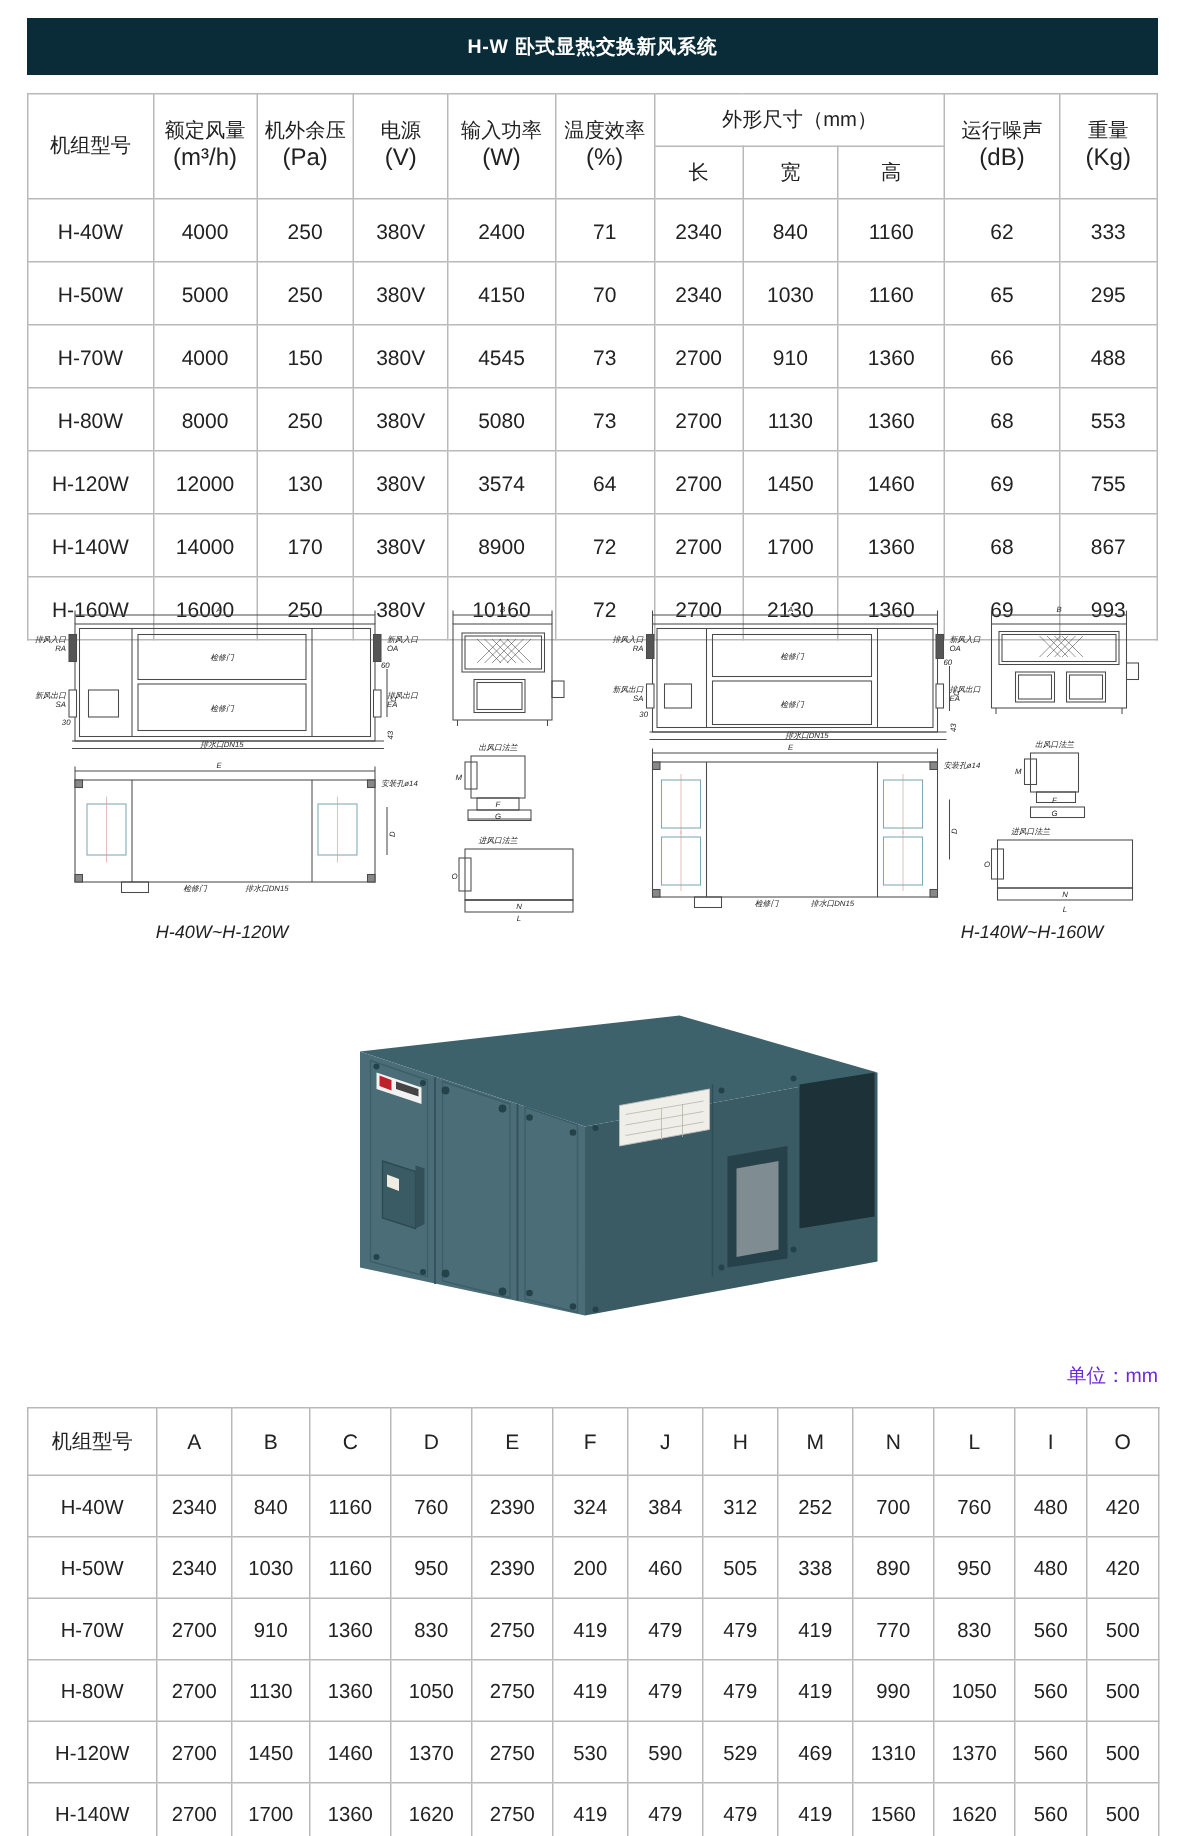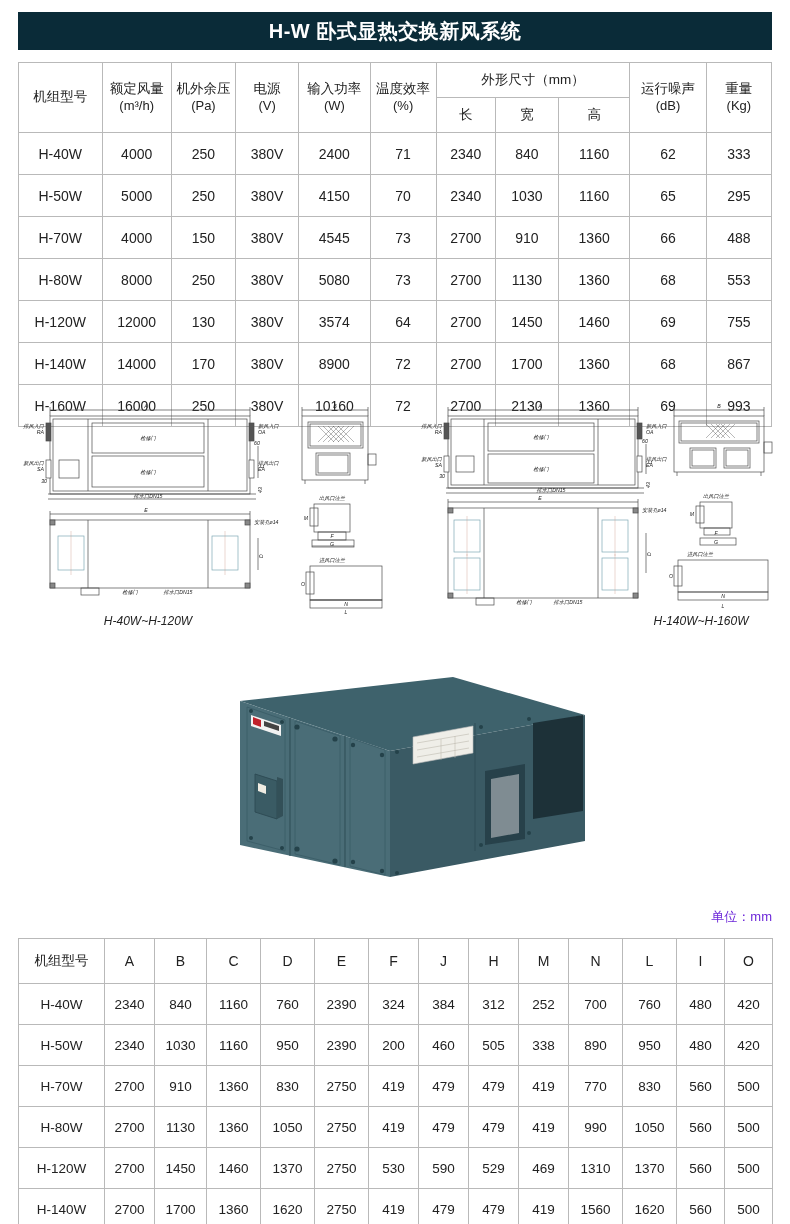--- a/index.html
+++ b/index.html
@@ -11,42 +11,42 @@
     overflow:hidden;
     position:relative;
   }
   
   .banner{
     position:absolute;left:18px;top:12px;width:754px;height:38px;
     background:#0a2b38;
     display:flex;align-items:center;justify-content:center;
   }
   .banner-title{
-    color:#ffffff;font-size:20px;font-weight:bold;letter-spacing:.5px;
+    color:#ffffff;font-size:13px;font-weight:bold;letter-spacing:.5px;
   }
   
   .spec-table{
     position:absolute;left:18px;width:754px;
     border-collapse:collapse;
     table-layout:fixed;
   }
   .spec-table td,.spec-table th{
     border:1px solid #b9b9b9;
     text-align:center;
     vertical-align:middle;
     font-weight:normal;
     color:#222;
     padding:0;
   }
   
   #table1{top:62px;}
   #table1 th{height:34px;font-size:13.5px;line-height:1.25;}
   #table1 td{height:41px;font-size:14px;}
   #table1 .th-tall{height:68px;}
-  .sub{display:block;font-size:13px;line-height:1.25;}
+  .sub{display:block;font-size:16px;line-height:1.25;}
   
   #table2{top:938px;}
   #table2 th{height:44px;font-size:14px;}
   #table2 td{height:40px;font-size:13.5px;}
   #table2 th:first-child{font-size:13.5px;}
   .unit-note{
     position:absolute;right:18px;top:908px;
     font-size:13px;color:#6d28d9;
   }
   
@@ -343,21 +343,21 @@
         <text x="290" y="122" text-anchor="end">M</text>
         <text x="314" y="164" text-anchor="middle">进风口法兰</text>
         <text x="328" y="208" text-anchor="middle">N</text>
         <text x="328" y="216" text-anchor="middle">L</text>
         <text x="287" y="188" text-anchor="end">O</text>
       </g>
     </svg>
     <div class="dwg-caption" style="left:40px;top:216px;width:180px;">H-40W~H-120W</div>
   </div>
 
-  <div class="dwg-block" style="left:398px;width:369px;">
+  <div class="dwg-block" style="left:385px;width:369px;">
     <svg class="dwg-svg" width="369" height="225" viewBox="0 0 369 225">
       <g fill="none" stroke="#4a4a4a" stroke-width="0.7">
         <rect x="32" y="18" width="190" height="72"></rect>
         <rect x="35" y="21" width="184" height="66"></rect>
         <line x1="68" y1="21" x2="68" y2="87"></line>
         <line x1="182" y1="21" x2="182" y2="87"></line>
         <rect x="72" y="25" width="106" height="28"></rect>
         <rect x="72" y="56" width="106" height="29"></rect>
         <rect x="40" y="58" width="18" height="16"></rect>
         <rect x="28" y="25" width="5" height="16" fill="#555"></rect>

